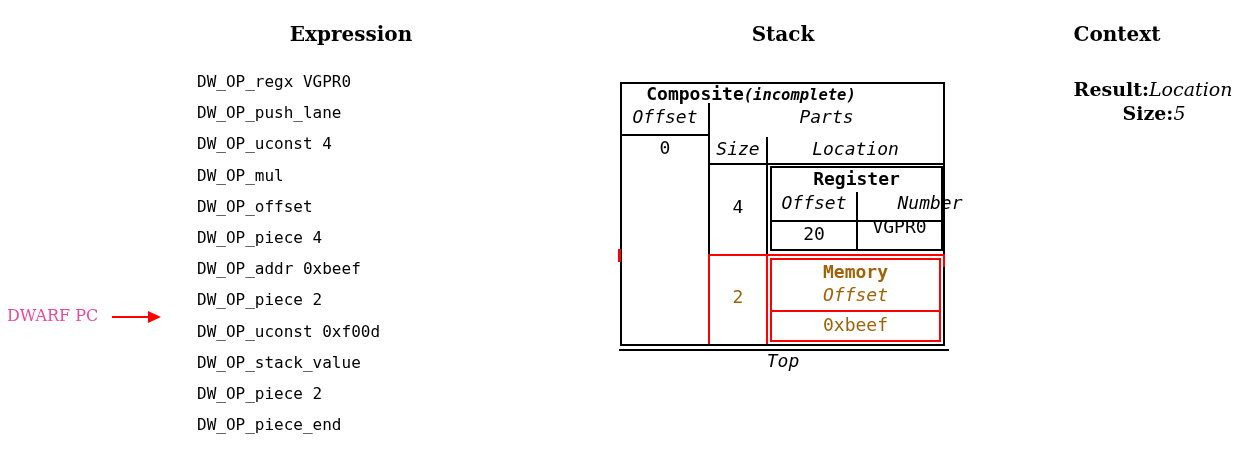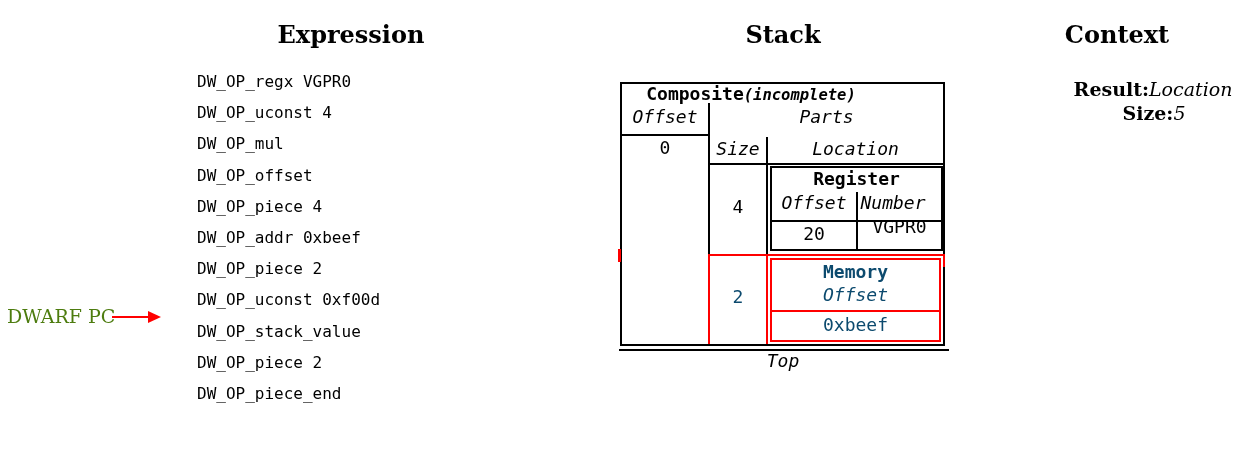--- a/index.html
+++ b/index.html
@@ -6,56 +6,56 @@
   #canvas {
     position:relative; width:1241px; height:468px; background:#ffffff;
     font-family:"DejaVu Sans", "Liberation Sans", sans-serif;
     color:#000;
     overflow:hidden;
   }
 
   .col-title {
     position:absolute; top:24px; transform:translateX(-50%);
     font-family:"DejaVu Serif","Liberation Serif",serif;
-    font-weight:bold; font-size:24px; line-height:21px; white-space:nowrap;
+    font-weight:bold; font-size:20px; line-height:21px; white-space:nowrap;
   }
 
   
   .expr-list { position:absolute; left:170px; top:66px;margin-left:27px; }
   .expr-item {
     font-family:"DejaVu Sans Mono","Liberation Mono",monospace;
     font-size:16px; line-height:31.2px; white-space:pre;
   }
 
   
   .pc-label {
-    position:absolute; left:7px; top:305px; color:#4d7c0f;
+    position:absolute; left:7px; top:305px; color:#ec4899;
     font-family:"DejaVu Serif","Liberation Serif",serif;
-    font-size:19px; line-height:22px; white-space:nowrap;
+    font-size:16px; line-height:22px; white-space:nowrap;
   }
   .pc-line { position:absolute; left:112px; top:316px; width:36px; height:2px; background:#ff0000; }
   .pc-head {
     position:absolute; left:148px; top:311px; width:0; height:0;
     border-top:6px solid transparent; border-bottom:6px solid transparent;
     border-left:13px solid #ff0000;
   }
 
   
   .stack-table {
     position:absolute; left:620px; top:82px; width:325px; height:264px;
     border:2px solid #000; box-sizing:border-box;
   }
   .stack-table .cell {
     position:absolute; text-align:center;
     font-family:"DejaVu Sans Mono","Liberation Mono",monospace;
     font-size:18px; line-height:22px; white-space:nowrap;
   }
   .it { font-style:italic; }
   .bold { font-weight:bold; }
-  .red { color:#0c4a6e; }
+  .red { color:#a16207; }
   .hline { position:absolute; height:2px; background:#000; }
   .vline { position:absolute; width:2px; background:#000; }
   .redbg { background:#ff0000 !important; }
 
   .composite-row {
     position:absolute; left:0; top:0; width:258px; height:20px;
     text-align:center; line-height:20px; white-space:nowrap;
     font-family:"DejaVu Sans Mono","Liberation Mono",monospace;
   }
   .composite-row .t { font-weight:bold; font-size:18px; }
@@ -87,20 +87,21 @@
 <body>
 
 <div id="canvas">
 
   <div class="col-title" style="left:351px;">Expression</div>
   <div class="col-title" style="left:783px;">Stack</div>
   <div class="col-title" style="left:1117px;">Context</div>
 
   <div class="expr-list">
     <div class="expr-item">DW_OP_regx VGPR0</div>
+    <div class="expr-item">DW_OP_push_lane</div>
     <div class="expr-item">DW_OP_uconst 4</div>
     <div class="expr-item">DW_OP_mul</div>
     <div class="expr-item">DW_OP_offset</div>
     <div class="expr-item">DW_OP_piece 4</div>
     <div class="expr-item">DW_OP_addr 0xbeef</div>
     <div class="expr-item">DW_OP_piece 2</div>
     <div class="expr-item">DW_OP_uconst 0xf00d</div>
     <div class="expr-item">DW_OP_stack_value</div>
     <div class="expr-item">DW_OP_piece 2</div>
     <div class="expr-item">DW_OP_piece_end</div>
@@ -128,21 +129,21 @@
     <div class="vline redbg" style="left:144px; top:172px; height:88px;"></div>
 
     <div class="cell it" style="left:88px; width:56px; top:54px;">Size</div>
     <div class="cell it" style="left:146px; width:175px; top:54px;">Location</div>
     <div class="hline" style="left:88px; top:79px; width:233px;"></div>
 
     <div class="cell" style="left:88px; width:56px; top:112px;">4</div>
     <div class="nested reg-table">
       <div class="cell bold" style="left:0; width:169px; top:0; line-height:21px;">Register</div>
       <div class="cell it" style="left:0; width:84px; top:24px;">Offset</div>
-      <div class="cell it" style="left:86px; width:70px; top:24px;">Number</div>
+      <div class="cell it" style="left:86px; width:70px; top:24px;padding-left:37px;">Number</div>
       <div class="vline" style="left:84px; top:24px; height:57px;"></div>
       <div class="hline" style="left:0; top:52px; width:169px;"></div>
       <div class="cell" style="left:0; width:84px; top:55px;">20</div>
       <div class="cell" style="left:86px; width:83px; top:48px;">VGPR0</div>
     </div>
 
     <div class="hline redbg" style="left:86px; top:170px; width:237px; z-index:2;"></div>
     <div class="vline redbg" style="left:-4px; top:165px; width:3px; height:13px; z-index:2;"></div>
     <div class="vline redbg" style="left:321px; top:172px; height:11px; z-index:2;"></div>
     <div class="cell red" style="left:88px; width:56px; top:202px;">2</div>

